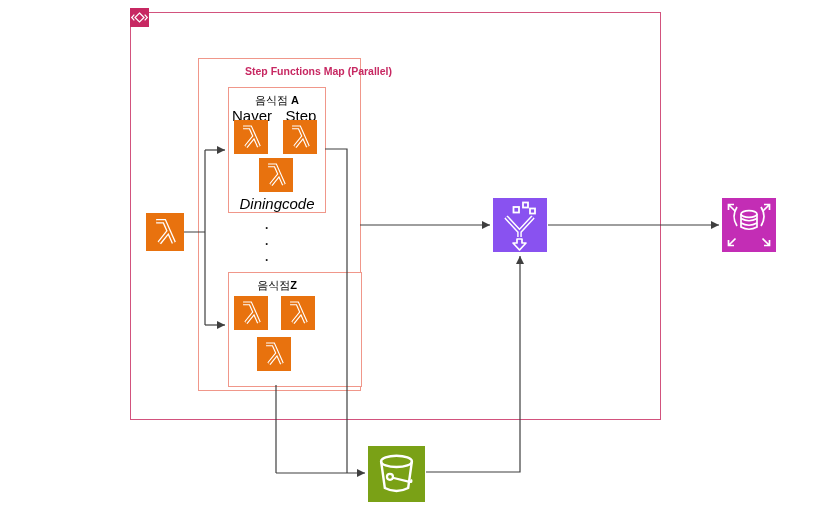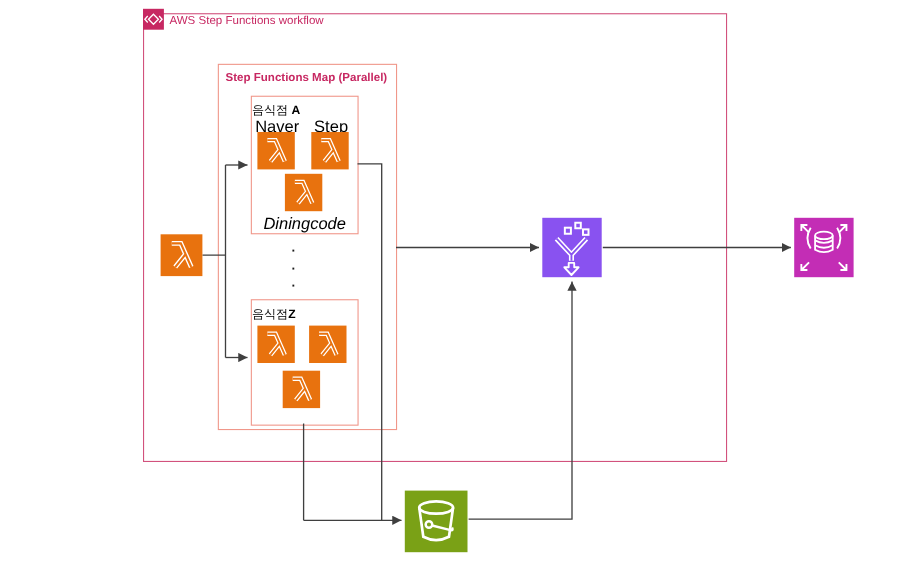--- a/index.html
+++ b/index.html
@@ -5,22 +5,22 @@
   html,body { margin:0; padding:0; background:#ffffff; }
   .canvas {
     position:relative; width:840px; height:511px; background:#fff;
     font-family:"Liberation Sans","DejaVu Sans",sans-serif; overflow:hidden;
   }
   .abs { position:absolute; }
   .group-outer { border:1px solid var(--outer_border); background:transparent; z-index:1; }
   .group-inner { border:1px solid var(--inner_border); background:#fff; z-index:2; }
   .node-box   { border:1px solid var(--inner_border); background:#fff; z-index:3; }
   .title-pink { color:var(--pink); font-size:10.5px; line-height:14px; white-space:nowrap; }
-  .title-pink.bold { font-weight:bold; }
-  .box-title { font-size:11px; color:var(--text); text-align:left; white-space:nowrap; }
+  .title-pink.bold { font-weight:bold;padding-left:40px; }
+  .box-title { font-size:11px; color:var(--text); text-align:center; white-space:nowrap; }
   .box-title .suffix { font-weight:bold; }
   .small-label { font-size:15px; color:var(--text); text-align:center; white-space:nowrap; }
   .icon-tile { position:absolute; z-index:5; }
   .icon-tile svg { display:block; }
   .tile-bg-lambda   { background:var(--lambda_orange); }
   .tile-bg-filter   { background:var(--filter_purple); }
   .tile-bg-database { background:var(--database_magenta); }
   .tile-bg-bucket   { background:var(--bucket_green); }
   .tile-bg-sf       { background:var(--pink); }
   .connector-layer { position:absolute; left:0; top:0; z-index:4; pointer-events:none; }
@@ -41,35 +41,34 @@
 
   <div class="abs group-outer" style="left:130px; top:12px; width:529px; height:406px;"></div>
 
   <div class="icon-tile tile-bg-sf" style="left:130px; top:8px; width:19px; height:19px;">
     <svg width="19" height="19" viewBox="0 0 19 19">
       <path class="g-white" stroke-width="1.2" d="M9.5 5 L14 9.5 L9.5 14 L5 9.5 Z"></path>
       <path class="g-white" stroke-width="1.2" d="M4.3 6.6 L1.7 9.5 L4.3 12.4"></path>
       <path class="g-white" stroke-width="1.2" d="M14.7 6.6 L17.3 9.5 L14.7 12.4"></path>
     </svg>
   </div>
-  <div class="abs title-pink" style="left:154px; top:12px;">AWS Step Functions workflow</div>
 
   <div class="abs group-inner" style="left:198px; top:58px; width:161px; height:331px;"></div>
   <div class="abs title-pink bold" style="left:198px; top:64px; width:161px; text-align:center; z-index:3;">Step Functions Map (Parallel)</div>
 
   <div class="abs node-box" style="left:228px; top:87px; width:96px; height:124px;">
     <div class="abs box-title" style="left:0; top:5px; width:96px;">
       <span>음식점 </span><span class="suffix">A</span>
     </div>
     <div class="abs small-label" style="left:0; top:19px; width:46px;">Naver</div>
     <div class="abs small-label" style="left:49px; top:19px; width:46px;">Step</div>
     <div class="abs small-label" style="left:0; top:107px; width:96px;font-style:italic;">Diningcode</div>
   </div>
 
-  <div class="abs node-box" style="left:228px; top:272px; width:96px; height:113px;">
+  <div class="abs node-box" style="left:228px; top:272px; width:96px; height:113px;padding-left:36px;">
     <div class="abs box-title" style="left:0; top:5px; width:96px;">
       <span>음식점</span><span class="suffix">Z</span>
     </div>
   </div>
 
   <div class="abs ellipsis" style="left:262px; top:220px; width:10px;">·
 ·
 ·</div>
 
   <svg class="connector-layer" width="840" height="511" viewBox="0 0 840 511">

